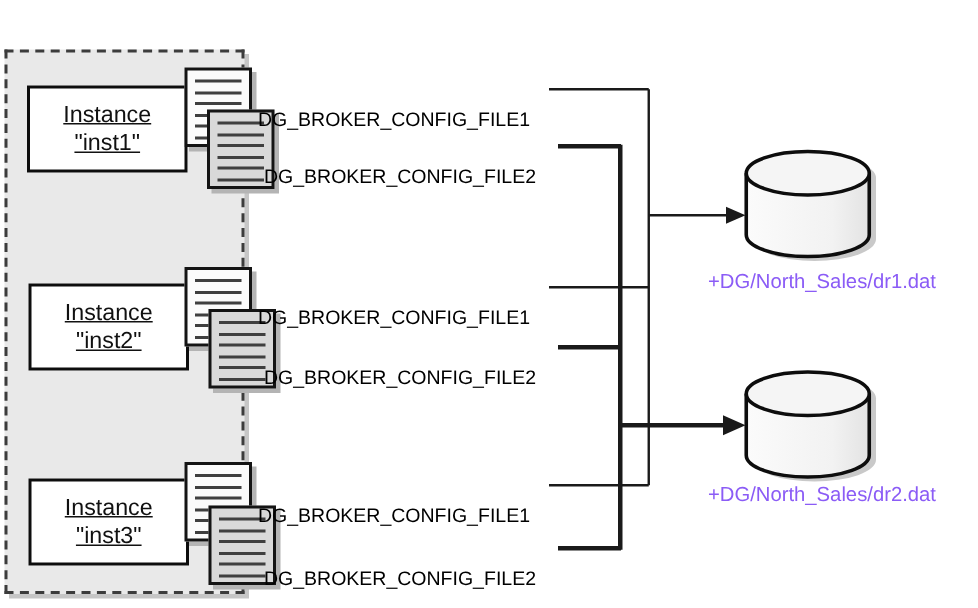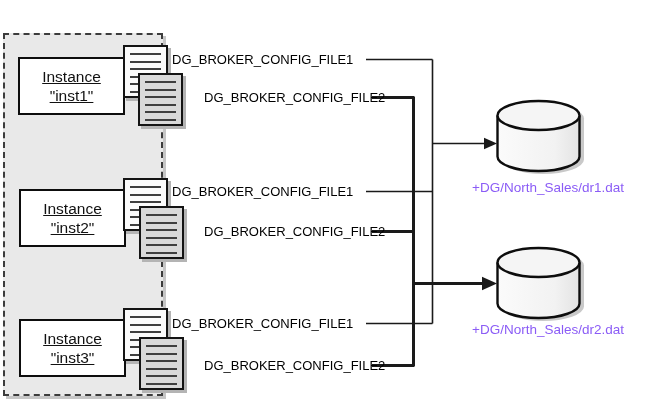--- a/index.html
+++ b/index.html
@@ -23,24 +23,24 @@
   }
   .doc{
     position:absolute;width:45px;height:53px;box-sizing:border-box;
     border:2px solid #141414;box-shadow:3px 3px 0 0 #b4b4b4;
   }
   .doc.white{background:#fbfbfb;z-index:4;}
   .doc.gray{background:#d9d9d9;z-index:5;}
   .doc .ln{height:2px;background:#3f3f3f;margin:5.5px 5px 0 5px;}
   .doc .ln:first-child{margin-top:6px;}
   .cfg-label{
-    position:absolute;font-size:13px;line-height:15px;white-space:nowrap;color:#000;z-index:6;
+    position:absolute;font-size:13px;line-height:15px;white-space:nowrap;color:#000;z-index:6;margin-top:20px;
   }
   .cfg-label.f1{left:172px;}
-  .cfg-label.f2{left:204px;}
+  .cfg-label.f2{left:176px;}
   .storage-label{
     position:absolute;font-size:13.5px;white-space:nowrap;color:#8b5cf6;z-index:6;
   }
   svg.connectors{position:absolute;left:0;top:0;z-index:2;pointer-events:none;}
 </style>
 </head>
 <body>
 
 <div class="canvas">
 

